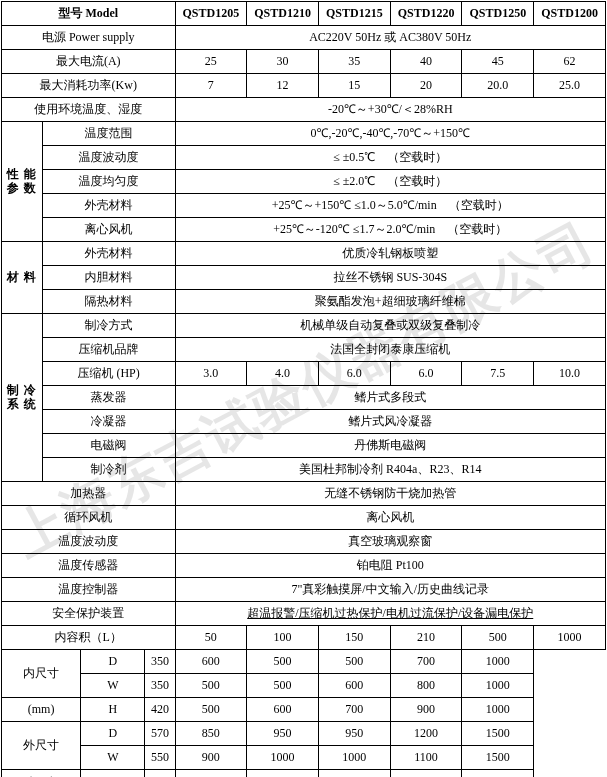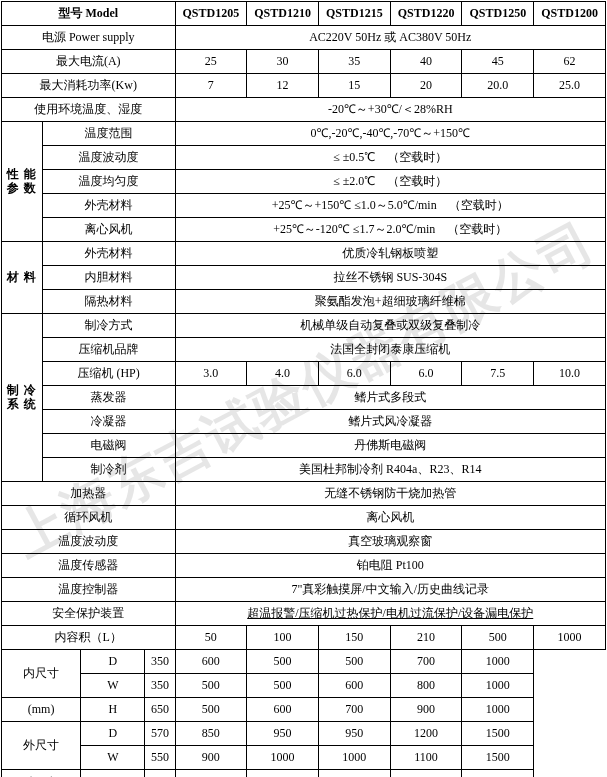--- a/index.html
+++ b/index.html
@@ -261,21 +261,21 @@
         <td>350</td>
         <td>500</td>
         <td>500</td>
         <td>600</td>
         <td>800</td>
         <td>1000</td>
       </tr>
       <tr>
         <td class="lbl" colspan="2">(mm)</td>
         <td>H</td>
-        <td>650</td>
+        <td>420</td>
         <td>500</td>
         <td>600</td>
         <td>700</td>
         <td>900</td>
         <td>1000</td>
       </tr>
 
       <tr>
         <td class="lbl" colspan="2" rowspan="2">外尺寸</td>
         <td>D</td>

